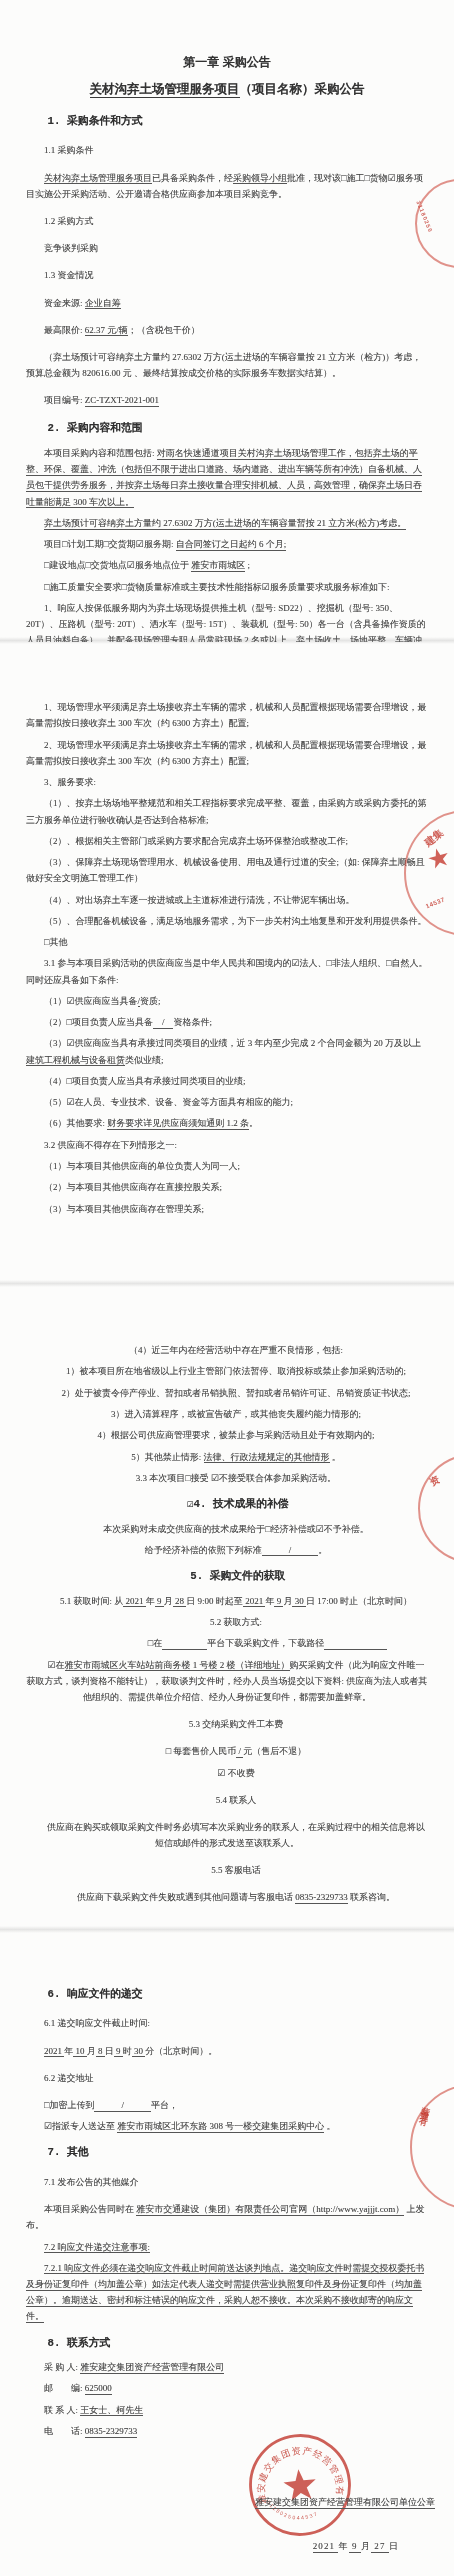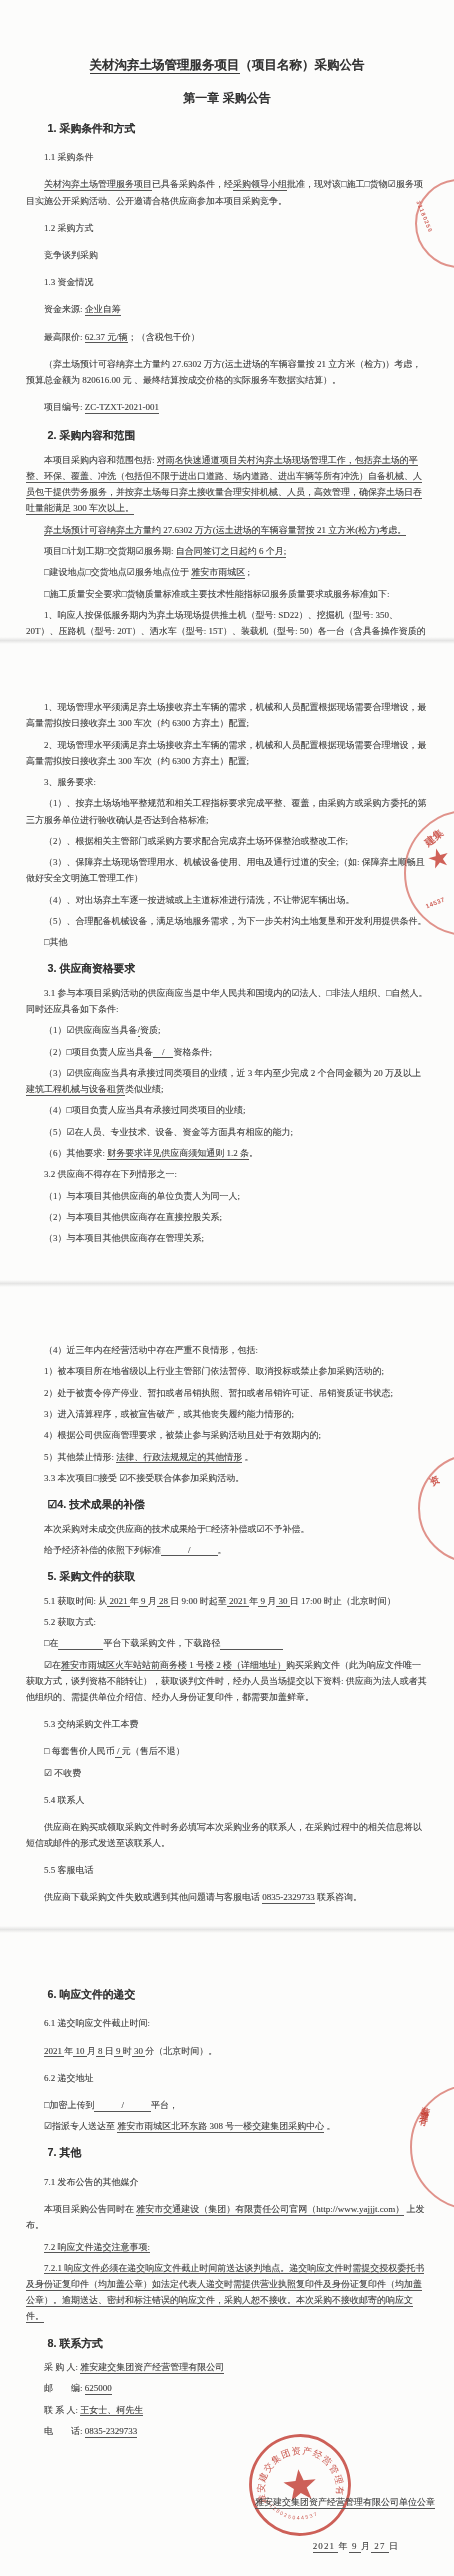--- a/index.html
+++ b/index.html
@@ -1,30 +1,30 @@
 <!DOCTYPE html>
 <html style="font-size:9px"><head>
 <meta charset="utf-8">
 <style>
   html,body{margin:0;padding:0;background:#ffffff;}
   .doc{position:relative;width:454px;height:2576px;overflow:hidden;background:#fcfcfb;
        font-family:"Liberation Serif","DejaVu Serif",serif;color:#464646;}
   .page{position:relative;box-sizing:border-box;padding:0 26px;overflow:hidden;}
   #p1{height:642px;padding-top:52px;}
   #p2{height:643px;padding-top:52px;}
-  #p3{height:646px;padding-top:52px;}
+  #p3{height:646px;padding-top:52px;text-align:center;}
   #p4{height:645px;padding-top:45px;}
   .blk{margin:5.1px 0;font-size:9px;line-height:1.8;text-indent:2em;
        text-shadow:0 0 0.3px rgba(70,70,70,.45);}
   .chapter{text-align:center;text-indent:0;font-family:"Liberation Sans","DejaVu Sans",sans-serif;
        font-weight:700;font-size:12px;color:#333;margin:0 0 4.5px;}
   .doctitle{text-align:center;text-indent:0;font-family:"Liberation Sans","DejaVu Sans",sans-serif;
        font-weight:700;font-size:12.5px;color:#333;margin:2.3px 0 11.4px;}
   .doctitle .u{border-bottom:1.1px solid #3a3a3a;}
-  .h2{font-family:Liberation Sans, sans-serif;font-weight:700;font-size:10.8px;
+  .h2{font-family:Liberation Mono, monospace;font-weight:700;font-size:10.8px;
        color:#2f2f2f;margin:9px 0 6.2px;}
   .h3{margin:11px 0;}
   span.u{border-bottom:0.6px solid #555;padding-bottom:0.6px;}
   .pbreak{position:absolute;left:0;width:100%;height:6.8px;opacity:.3;
        background:linear-gradient(180deg,rgba(255,255,255,0),rgba(110,110,110,.55),rgba(255,255,255,0));}
   
   .es{position:absolute;border:2.3px solid rgba(200,58,45,.55);border-radius:50%;}
   #es1{width:85px;height:85px;left:415px;top:179px;}
   #es2{width:122px;height:122px;left:404px;top:810px;}
   #es3{width:105px;height:105px;left:418px;top:1454px;}
@@ -42,22 +42,22 @@
   .sigline{position:absolute;left:0;top:549px;width:100%;text-align:right;
        padding-right:33px;box-sizing:border-box;text-indent:0;margin:14px;}
   .sigdate{position:absolute;left:0;top:607px;width:100%;text-align:right;
        padding-right:55px;box-sizing:border-box;text-indent:0;margin:0;letter-spacing:1.1px;}
 </style>
 </head>
 <body>
 
 <div class="doc">
   <div class="page" id="p1">
+      <div class="blk chapter"><span>第一章 采购公告</span></div>
       <div class="blk doctitle"><span class="u">关材沟弃土场管理服务项目</span><span>（项目名称）采购公告</span></div>
-      <div class="blk chapter"><span>第一章 采购公告</span></div>
       <div class="blk h2"><span>1. 采购条件和方式</span></div>
       <div class="blk h3"><span>1.1 采购条件</span></div>
       <div class="blk para"><span class="u">关材沟弃土场管理服务项目</span><span>已具备采购条件，经</span><span class="u">采购领导小组</span><span>批准，现对该□施工□货物☑服务项目实施公开采购活动、公开邀请合格供应商参加本项目采购竞争。</span></div>
       <div class="blk h3"><span>1.2 采购方式</span></div>
       <div class="blk h3"><span>竞争谈判采购</span></div>
       <div class="blk h3"><span>1.3 资金情况</span></div>
       <div class="blk h3"><span>资金来源: </span><span class="u">企业自筹</span></div>
       <div class="blk h3"><span>最高限价: </span><span class="u">62.37 元/辆</span><span>；（含税包干价）</span></div>
       <div class="blk para"><span>（弃土场预计可容纳弃土方量约 27.6302 万方(运土进场的车辆容量按 21 立方米（检方)）考虑，预算总金额为 820616.00 元 、最终结算按成交价格的实际服务车数据实结算）。</span></div>
       <div class="blk h3"><span>项目编号: </span><span class="u">ZC-TZXT-2021-001</span></div>
@@ -72,21 +72,20 @@
   <div class="page" id="p2">
       <div class="blk para"><span>1、现场管理水平须满足弃土场接收弃土车辆的需求，机械和人员配置根据现场需要合理增设，最高量需拟按日接收弃土 300 车次（约 6300 方弃土）配置;</span></div>
       <div class="blk para"><span>2、现场管理水平须满足弃土场接收弃土车辆的需求，机械和人员配置根据现场需要合理增设，最高量需拟按日接收弃土 300 车次（约 6300 方弃土）配置;</span></div>
       <div class="blk para"><span>3、服务要求:</span></div>
       <div class="blk para"><span>（1）、按弃土场场地平整规范和相关工程指标要求完成平整、覆盖，由采购方或采购方委托的第三方服务单位进行验收确认是否达到合格标准;</span></div>
       <div class="blk para"><span>（2）、根据相关主管部门或采购方要求配合完成弃土场环保整治或整改工作;</span></div>
       <div class="blk para"><span>（3）、保障弃土场现场管理用水、机械设备使用、用电及通行过道的安全;（如: 保障弃土顺畅且做好安全文明施工管理工作）</span></div>
       <div class="blk para"><span>（4）、对出场弃土车逐一按进城或上主道标准进行清洗，不让带泥车辆出场。</span></div>
       <div class="blk para"><span>（5）、合理配备机械设备，满足场地服务需求，为下一步关村沟土地复垦和开发利用提供条件。</span></div>
       <div class="blk para"><span>□其他</span></div>
-      <div class="blk h2"><span>3. 供应商资格要求</span></div>
       <div class="blk para"><span>3.1 参与本项目采购活动的供应商应当是中华人民共和国境内的☑法人、□非法人组织、□自然人。同时还应具备如下条件:</span></div>
       <div class="blk para"><span>（1）☑供应商应当具备</span><span class="u">/</span><span>资质;</span></div>
       <div class="blk para"><span>（2）□项目负责人应当具备</span><span class="u">　/　</span><span>资格条件;</span></div>
       <div class="blk para"><span>（3）☑供应商应当具有承接过同类项目的业绩，近 3 年内至少完成 2 个合同金额为 20 万及以上</span><span class="u">建筑工程机械与设备租赁</span><span>类似业绩;</span></div>
       <div class="blk para"><span>（4）□项目负责人应当具有承接过同类项目的业绩;</span></div>
       <div class="blk para"><span>（5）☑在人员、专业技术、设备、资金等方面具有相应的能力;</span></div>
       <div class="blk para"><span>（6）其他要求: </span><span class="u">财务要求详见供应商须知通则 1.2 条</span><span>。</span></div>
       <div class="blk para"><span>3.2 供应商不得存在下列情形之一:</span></div>
       <div class="blk para"><span>（1）与本项目其他供应商的单位负责人为同一人;</span></div>
       <div class="blk para"><span>（2）与本项目其他供应商存在直接控股关系;</span></div>

